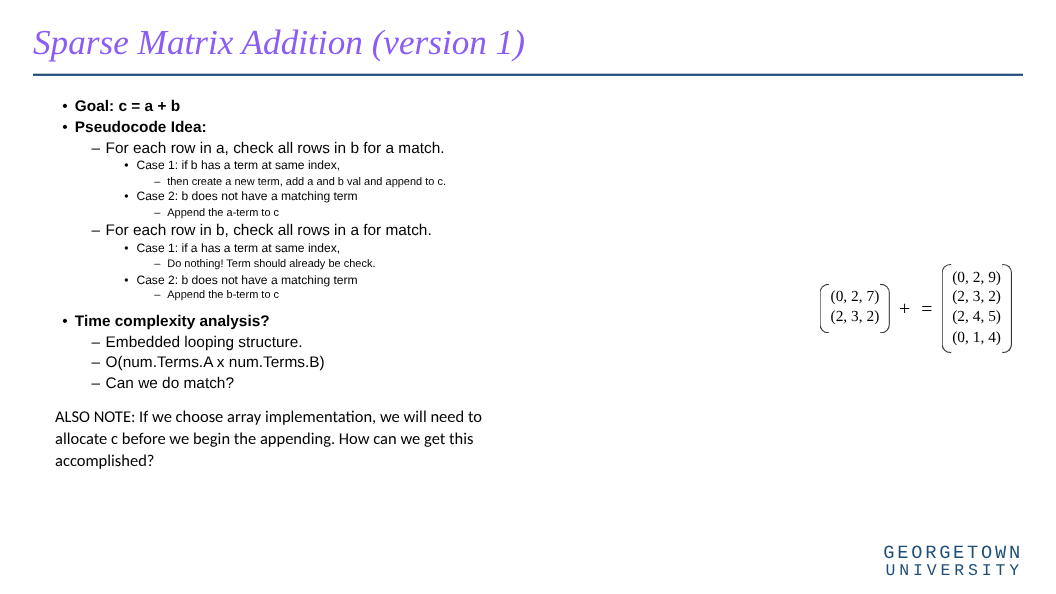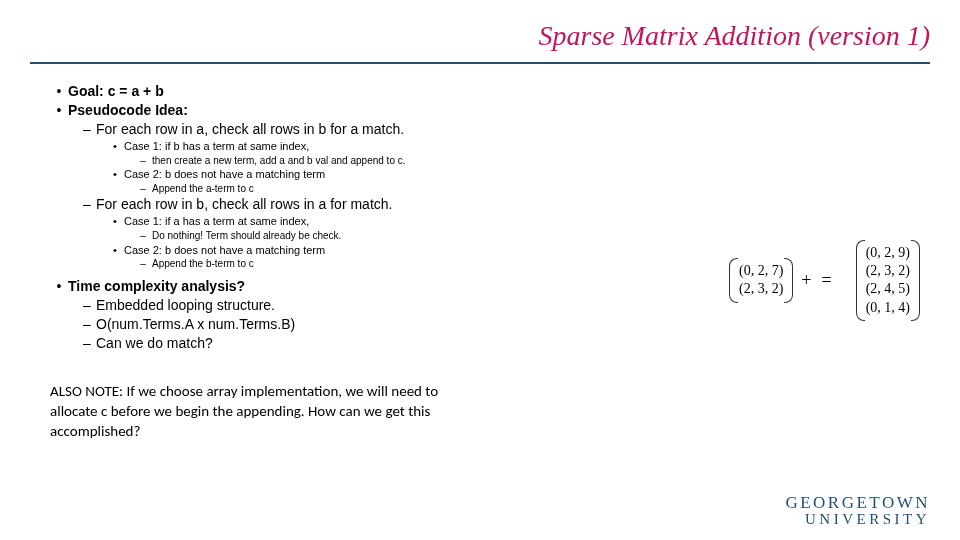--- a/index.html
+++ b/index.html
@@ -5,76 +5,76 @@
   * { margin: 0; padding: 0; box-sizing: border-box; }
   body {
     width: 960px;
     height: 540px;
     background: #ffffff;
     font-family: Arial, sans-serif;
     position: relative;
     color: #000;
   }
   .title {
-    text-align: right;
+    text-align: left;
     font-family: Georgia, 'Times New Roman', serif;
     font-style: italic;
-    font-size: 28px;
-    color: #be185d;
+    font-size: 32px;
+    color: #8b5cf6;
     padding-top: 20px;
     padding-bottom: 10px;
     border-bottom: 2px solid #1f4e79;
     margin: 0 30px 18px 30px;
   }
   .content {
     padding: 0 50px;
     font-size: 14px;
     line-height: 1.35;
   }
   .b1 { margin-left: 0; }
   .b2 { margin-left: 28px; }
   .b3 { margin-left: 56px; font-size: 11px; }
   .b4 { margin-left: 84px; font-size: 10px; }
   .row { display: flex; align-items: flex-start; }
   .bul { width: 18px; flex-shrink: 0; text-align: center; }
   .txt { flex: 1; }
   .bold { font-weight: bold; }
   .gap { height: 6px; }
   .note {
-    margin-top: 28px;
+    margin-top: 12px;
     font-family: Calibri, Arial, sans-serif;
     font-size: 15px;
     max-width: 400px;
   }
   .matrices {
     position: absolute;
     right: 40px;
     top: 240px;
     font-family: 'Times New Roman', serif;
     font-size: 15px;
   }
   .mrow { display: flex; align-items: center; gap: 6px; }
-  .mat { position: relative; display: inline-block; padding: 4px 10px; margin-left: 16px; }
+  .mat { position: relative; display: inline-block; padding: 4px 10px; }
   .mat::before, .mat::after {
     content: "";
     position: absolute;
     top: 0; bottom: 0;
     width: 8px;
     border: 1.4px solid #333;
   }
   .mat::before { left: 0; border-right: none; border-radius: 8px 0 0 8px; }
   .mat::after { right: 0; border-left: none; border-radius: 0 8px 8px 0; }
   .mat div { line-height: 1.3; white-space: nowrap; text-align: left; font-size: 14px; }
   .op { font-size: 18px; padding: 0 2px; }
   .logo {
     position: absolute;
     right: 30px;
     bottom: 12px;
     text-align: right;
-    font-family: Liberation Serif, serif;
+    font-family: Liberation Mono, monospace;
     color: #1f4e79;
   }
   .logo .l1 { font-size: 17px; letter-spacing: 2.5px; font-weight: normal; }
   .logo .l2 { font-size: 15px; letter-spacing: 3.5px; margin-top: -2px; }
 </style>
 </head>
 <body>
 
 <div class="title">Sparse Matrix Addition (version 1)</div>
 

